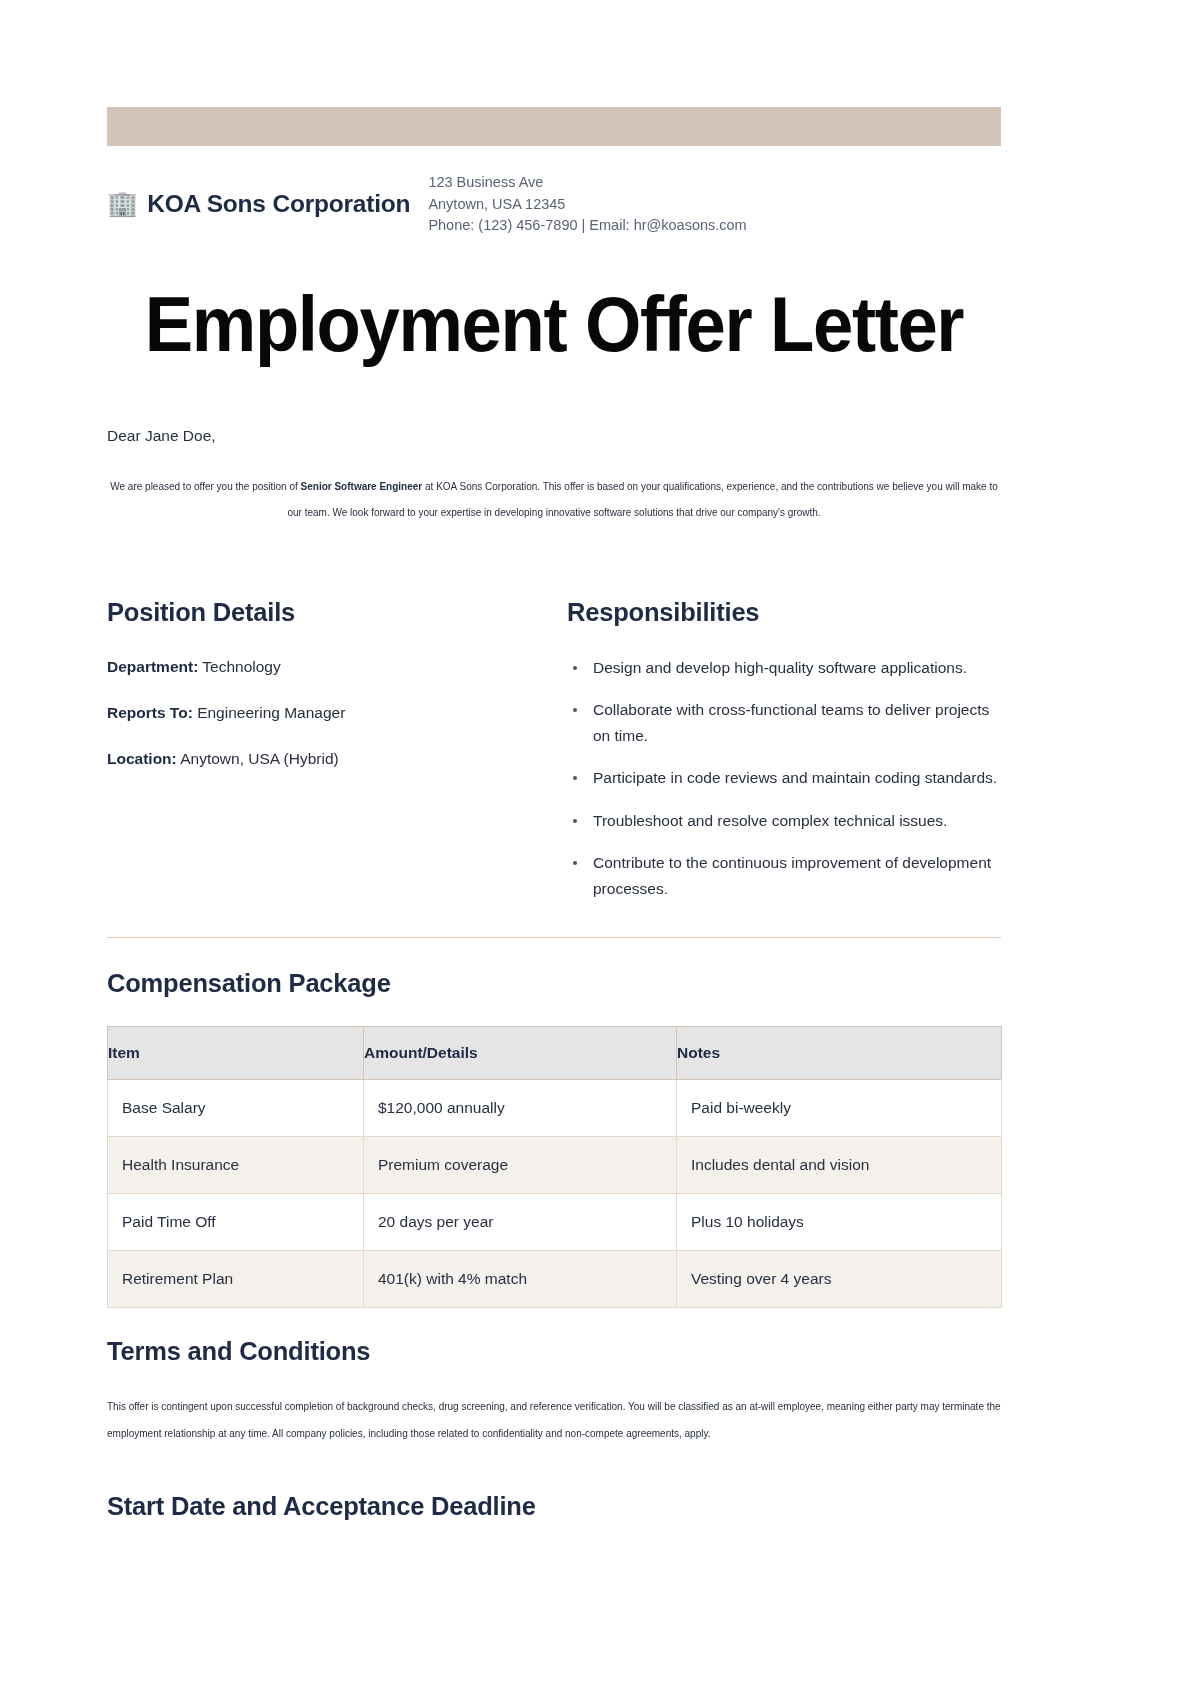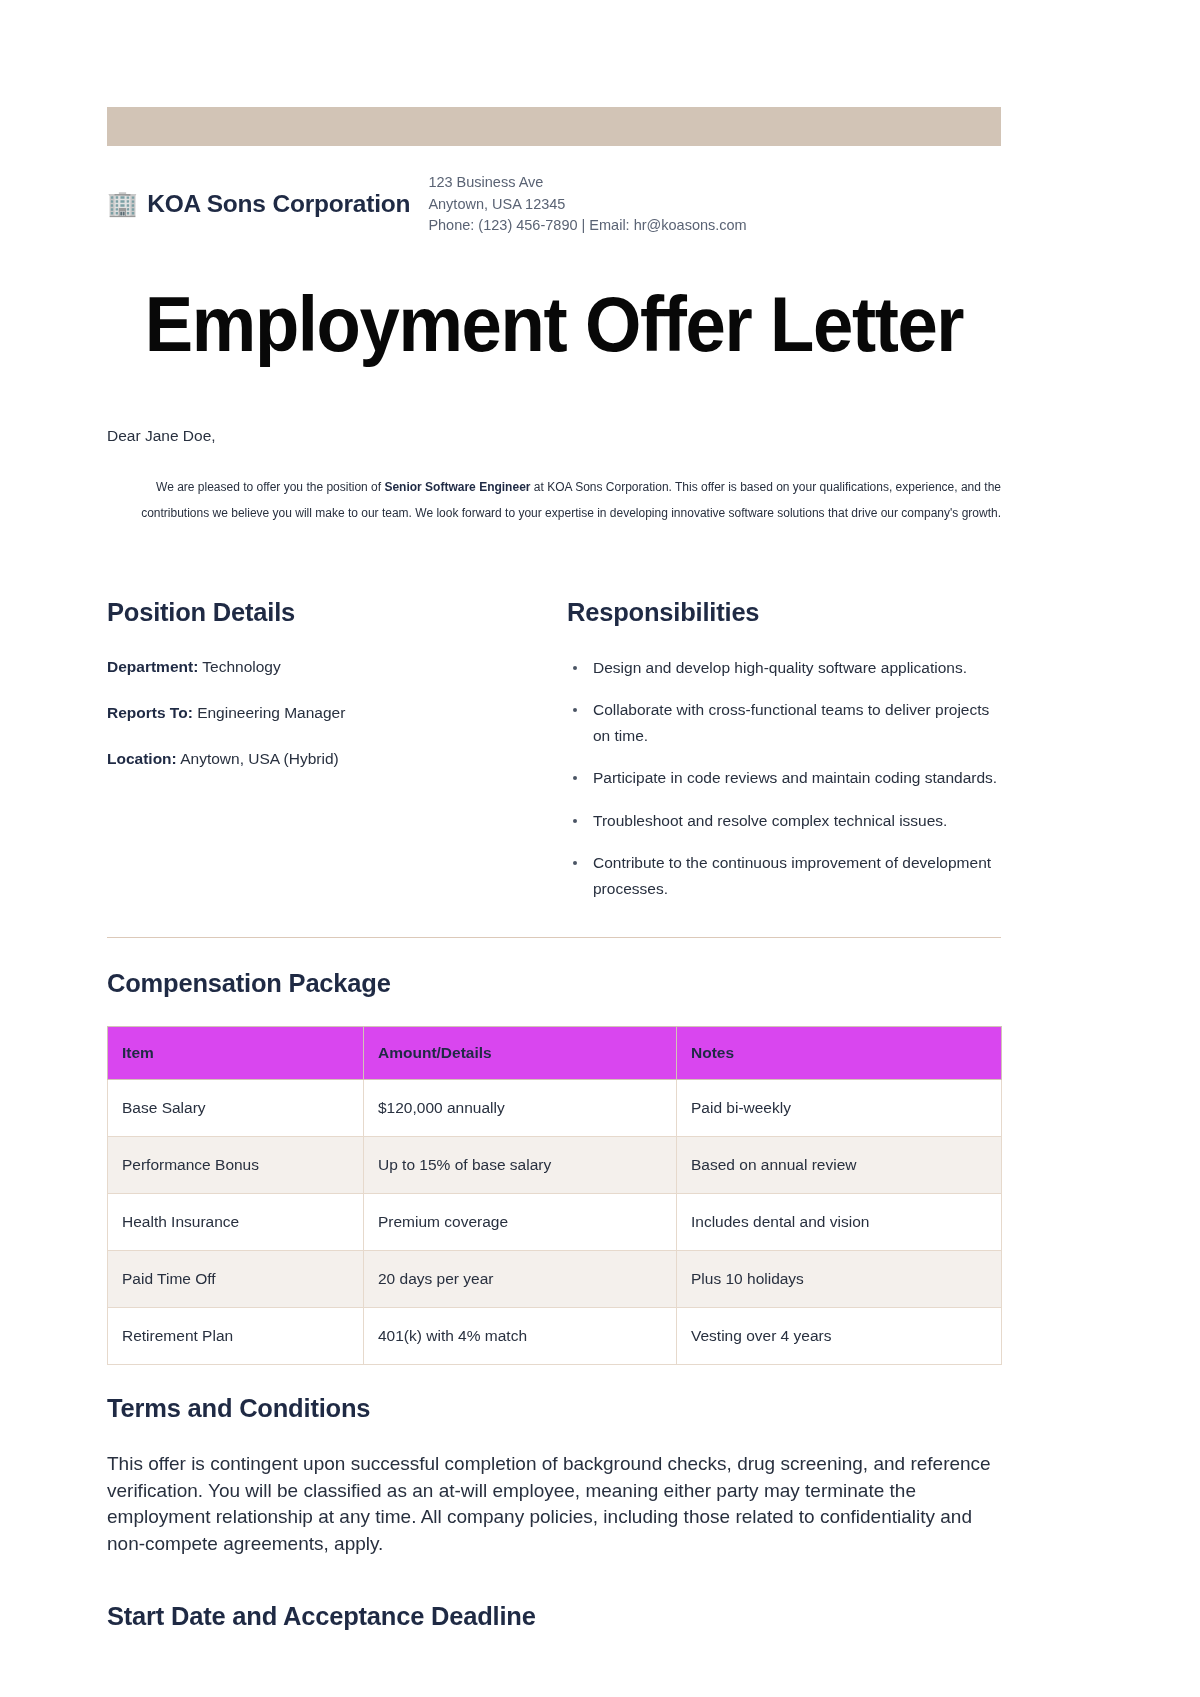--- a/index.html
+++ b/index.html
@@ -91,24 +91,24 @@
 
   
   .salutation {
     margin-top: 57px;
     font-size: 15.5px;
     line-height: 24px;
     color: #28303f;
   }
   .intro {
     margin-top: 26px;
-    font-size: 12px;
+    font-size: 10px;
     line-height: 26.5px;
     color: #28303f;
-    text-align: right;
+    text-align: center;
   }
   .intro b, .kv b { font-weight: bold; color: #1f2a44; }
 
   
   .two-col {
     display: flex;
     margin-top: 70px;
   }
   .col-left { width: 460px; flex: 0 0 460px; }
   .col-right { flex: 1 1 auto; padding-left: 0; }
@@ -168,46 +168,46 @@
   .comp-block { margin-top: 30px; }
 
   table.comp-table {
     width: 894px;
     border-collapse: collapse;
     margin-top: 28px;
     font-size: 15.5px;
     table-layout: fixed;
   }
   table.comp-table th {
-    background: #d946ef;
+    background: #e5e5e5;
     color: #1f2a44;
     font-weight: bold;
     text-align: left;
-    padding: 17px 14px;
+    padding: 17px 0;
     font-size: 15.5px;
     border: 1px solid #d2c4b6;
     font-family: "Liberation Sans Narrow", "Liberation Sans", sans-serif;
   }
   table.comp-table td {
     padding: 17px 14px;
     border: 1px solid #e6d9cc;
     color: #28303f;
     line-height: 22px;
   }
   table.comp-table tbody tr:nth-child(odd)  { background: #ffffff; }
   table.comp-table tbody tr:nth-child(even) { background: #f4f0ec; }
   .col-item   { width: 256px; }
   .col-amount { width: 313px; }
   .col-notes  { width: 325px; }
 
   
   .terms-block { margin-top: 28px; }
   .terms-para {
     margin-top: 26px;
-    font-size: 19px;
+    font-size: 10px;
     line-height: 26.5px;
     color: #28303f;
   }
   .startdate-block { margin-top: 44px; }
   .startdate-block h2.section-heading { margin-bottom: 0; }
 </style>
 </head>
 <body>
 
 <div class="page">
@@ -284,25 +284,20 @@
             <th>Notes</th>
           </tr>
         </thead>
         <tbody>
           <tr>
             <td>Base Salary</td>
             <td>$120,000 annually</td>
             <td>Paid bi-weekly</td>
           </tr>
           <tr>
-            <td>Performance Bonus</td>
-            <td>Up to 15% of base salary</td>
-            <td>Based on annual review</td>
-          </tr>
-          <tr>
             <td>Health Insurance</td>
             <td>Premium coverage</td>
             <td>Includes dental and vision</td>
           </tr>
           <tr>
             <td>Paid Time Off</td>
             <td>20 days per year</td>
             <td>Plus 10 holidays</td>
           </tr>
           <tr>

